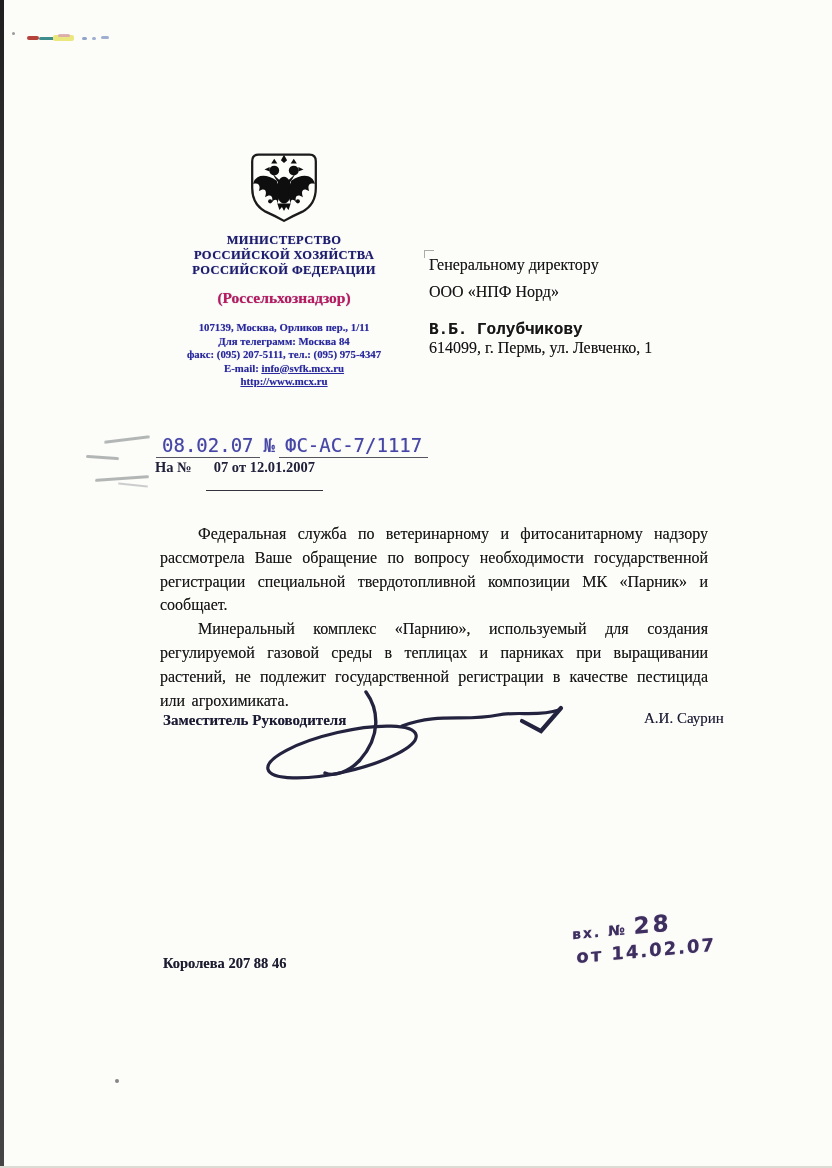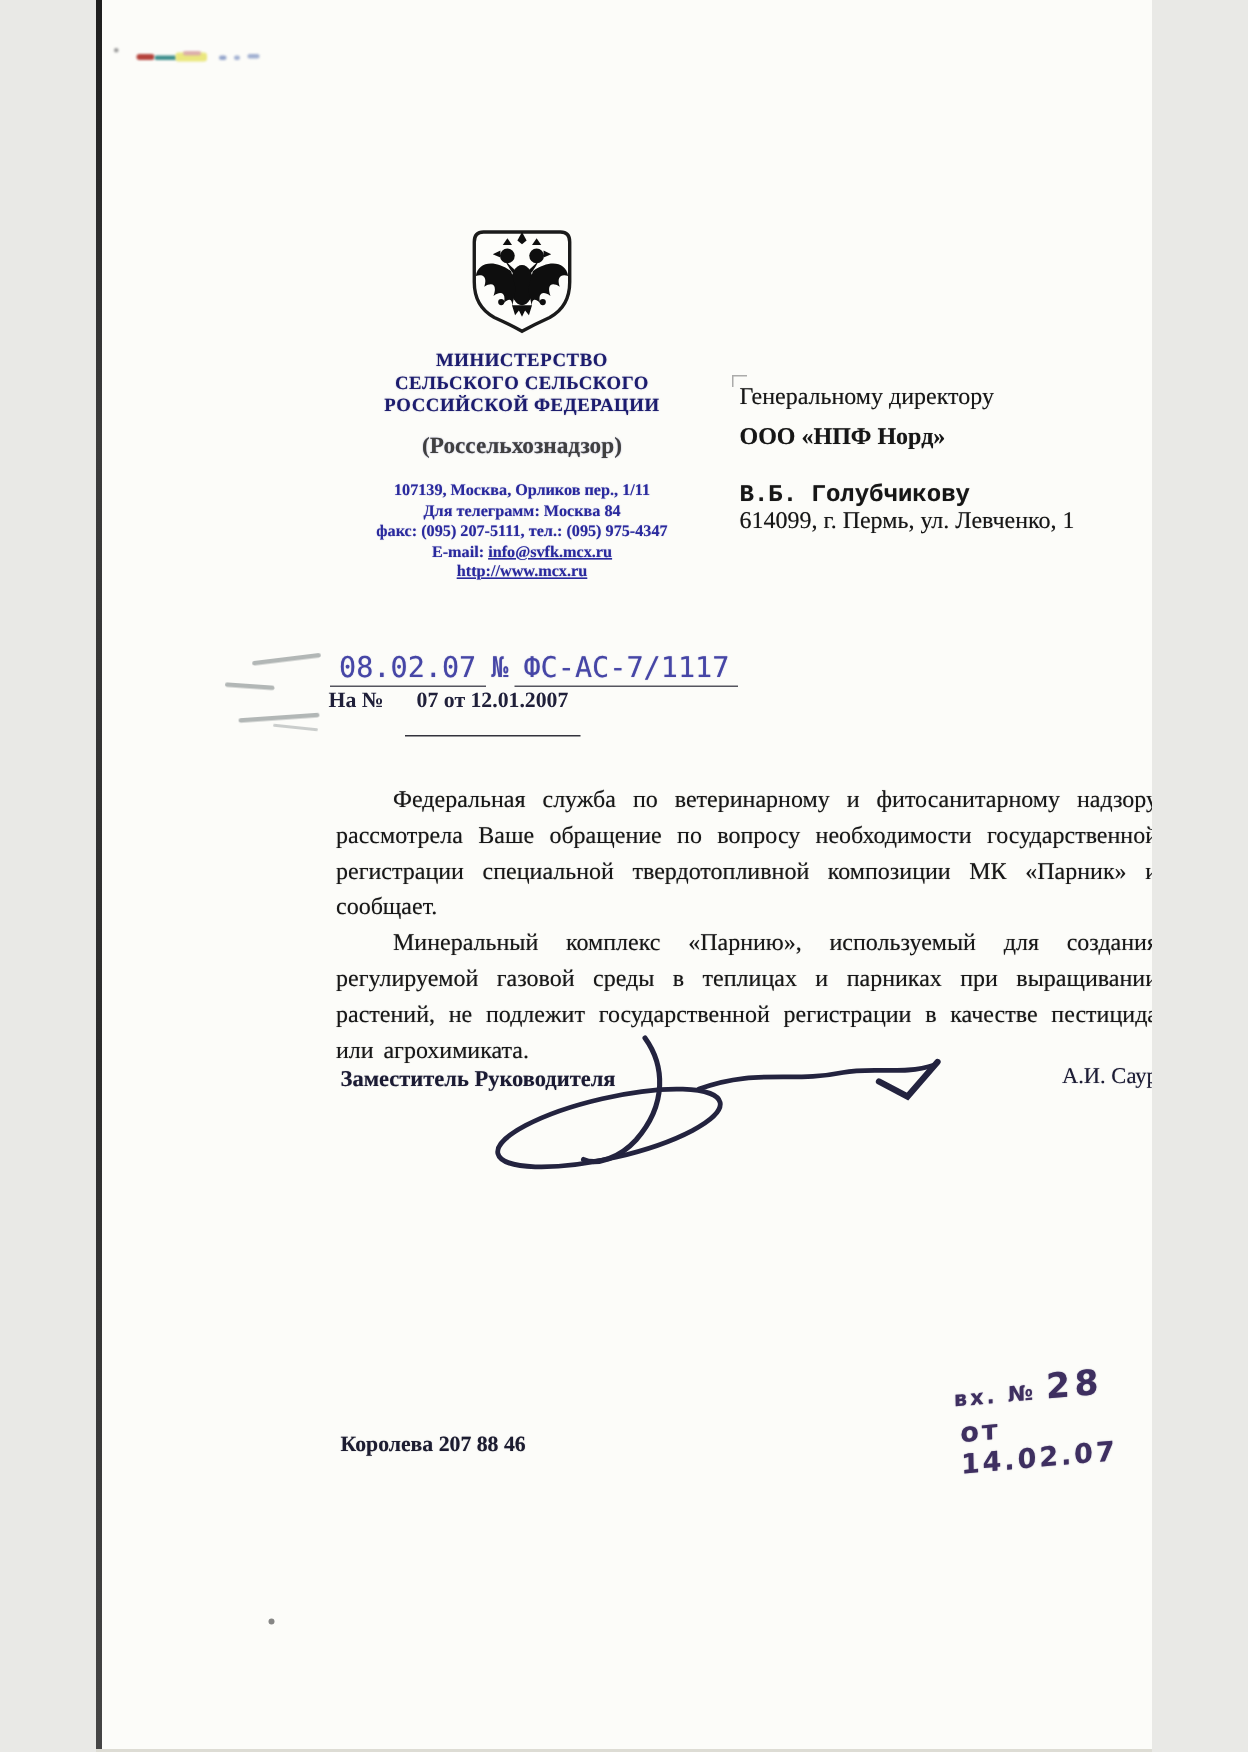--- a/index.html
+++ b/index.html
@@ -1,17 +1,17 @@
 <!DOCTYPE html>
 <html><head>
 <meta charset="utf-8">
 <style>
   html,body{margin:0;padding:0;background:#e9e9e6;}
   .page{
-    position:relative;width:704px;height:1168px;margin:0 auto;
+    position:relative;width:832px;height:1168px;margin:0 auto;
     background:#fcfcf9;overflow:hidden;
     font-family:"Liberation Serif", serif;color:#181818;
   }
   
   .edge-left{position:absolute;left:0;top:0;width:4px;height:100%;
     background:linear-gradient(180deg,#1e1e1e,#3c3c3c 25%,#2c2c2c 60%,#454545);}
   .edge-bottom{position:absolute;left:0;bottom:0;width:100%;height:2px;background:#dddcd4;}
   .smudge{position:absolute;border-radius:2px;filter:blur(0.6px);}
   .sm-red{left:27px;top:36px;width:12px;height:4px;background:#b5433c;}
   .sm-teal{left:39px;top:37px;width:15px;height:3px;background:#3d8e8c;}
@@ -30,41 +30,41 @@
     border-left:1.5px solid #8a8a8a;border-top:1.5px solid #8a8a8a;opacity:.7;}
   .dot-low{position:absolute;left:115px;top:1079px;width:4px;height:4px;border-radius:50%;
     background:#6a6a6a;opacity:.8;filter:blur(.3px);}
   
   .lh-col{position:absolute;left:136px;top:150px;width:296px;text-align:center;}
   .emblem{display:block;margin:0 auto;}
   .ministry{margin-top:9px;font-weight:bold;font-size:12.5px;line-height:15px;
     color:#1c1c6e;letter-spacing:.4px;text-shadow:0 0 .8px rgba(28,28,110,.55);}
   .service{margin-top:14px;font-weight:bold;font-size:14.5px;line-height:17.5px;
     color:#1a1a68;letter-spacing:.3px;text-shadow:0 0 .9px rgba(26,26,104,.55);}
-  .shortname{margin-top:11px;font-weight:bold;font-size:15.5px;color:#404040;
+  .shortname{margin-top:11px;font-weight:bold;font-size:15.5px;color:#be185d;
     text-shadow:0 0 .9px rgba(26,26,104,.5);}
   .contact{margin-top:14px;font-weight:bold;font-size:10.8px;line-height:13.5px;
     color:#2a2a9e;text-shadow:0 0 .7px rgba(42,42,158,.5);}
   .contact .u{text-decoration:underline;}
   
   .out-row{position:absolute;left:156px;top:434px;
     font-family:"DejaVu Sans Mono", monospace;font-size:19px;color:#4646a6;
     text-shadow:0 0 .7px rgba(70,70,166,.5);white-space:nowrap;}
   .out-row .fld{display:inline-block;border-bottom:1.6px solid #55555f;
     padding:0 6px 1px 6px;text-align:center;}
   .out-row .nosign{color:#4646a6;margin:0 4px;}
   .ref-row{position:absolute;left:155px;top:459px;font-size:14.5px;font-weight:bold;
     color:#20203a;white-space:nowrap;}
   .ref-row .val{display:inline-block;margin-left:14px;padding:0 8px 14px 8px;
     border-bottom:1.6px solid #33333d;}
   
   .recipient{position:absolute;left:429px;top:256px;width:340px;font-size:16px;color:#161616;
     text-shadow:0 0 .5px rgba(0,0,0,.45);}
   .recipient .r1{margin-bottom:9px;}
-  .recipient .r2{font-weight:bold;margin-bottom:20px;}
+  .recipient .r2{font-weight:normal;margin-bottom:20px;}
   .recipient .r3{font-weight:bold;font-family:Liberation Mono, monospace;}
   
   .body-text{position:absolute;left:160px;top:522px;width:548px;
     font-size:16px;line-height:23.8px;text-align:justify;color:#171717;
     word-spacing:2.5px;text-shadow:0 0 .6px rgba(10,10,10,.5);}
   .body-text p{margin:0;text-indent:38px;}
   
   .sig-title{position:absolute;left:163px;top:712px;font-size:15px;font-weight:600;
     color:#1b1b33;text-shadow:0 0 .6px rgba(27,27,60,.5);white-space:nowrap;}
   .sig-name{position:absolute;left:644px;top:710px;font-size:15px;color:#1b1b33;
@@ -119,21 +119,21 @@
         <path d="M31,30 C20,22 9.5,24 8,33 C13,31.5 15.5,34 13.5,40 C19,36.5 22,39 19.5,46 C25,42 28,45 26,51 C29.5,47 32,48 31.5,53 L34,42 Z"></path>
         <path d="M45,30 C56,22 66.5,24 68,33 C63,31.5 60.5,34 62.5,40 C57,36.5 54,39 56.5,46 C51,42 48,45 50,51 C46.5,47 44,48 44.5,53 L42,42 Z"></path>
         <path d="M31.5,52 L44.5,52 L42.5,58.5 L40,55.5 L38,59.5 L36,55.5 L33.5,58.5 Z"></path>
         <circle cx="24.5" cy="50" r="2"></circle>
         <circle cx="51.5" cy="50" r="2"></circle>
       </g>
     </svg>
 
     <div class="ministry">
       <div>МИНИСТЕРСТВО</div>
-      <div>СЕЛЬСКОГО СЕЛЬСКОГО</div>
+      <div>РОССИЙСКОЙ ХОЗЯЙСТВА</div>
       <div>РОССИЙСКОЙ ФЕДЕРАЦИИ</div>
     </div>
 
 
     <div class="shortname">(Россельхознадзор)</div>
 
     <div class="contact">
       <div>107139, Москва, Орликов пер., 1/11</div>
       <div>Для телеграмм: Москва 84</div>
       <div>факс: (095) 207-5111, тел.: (095) 975-4347</div>

